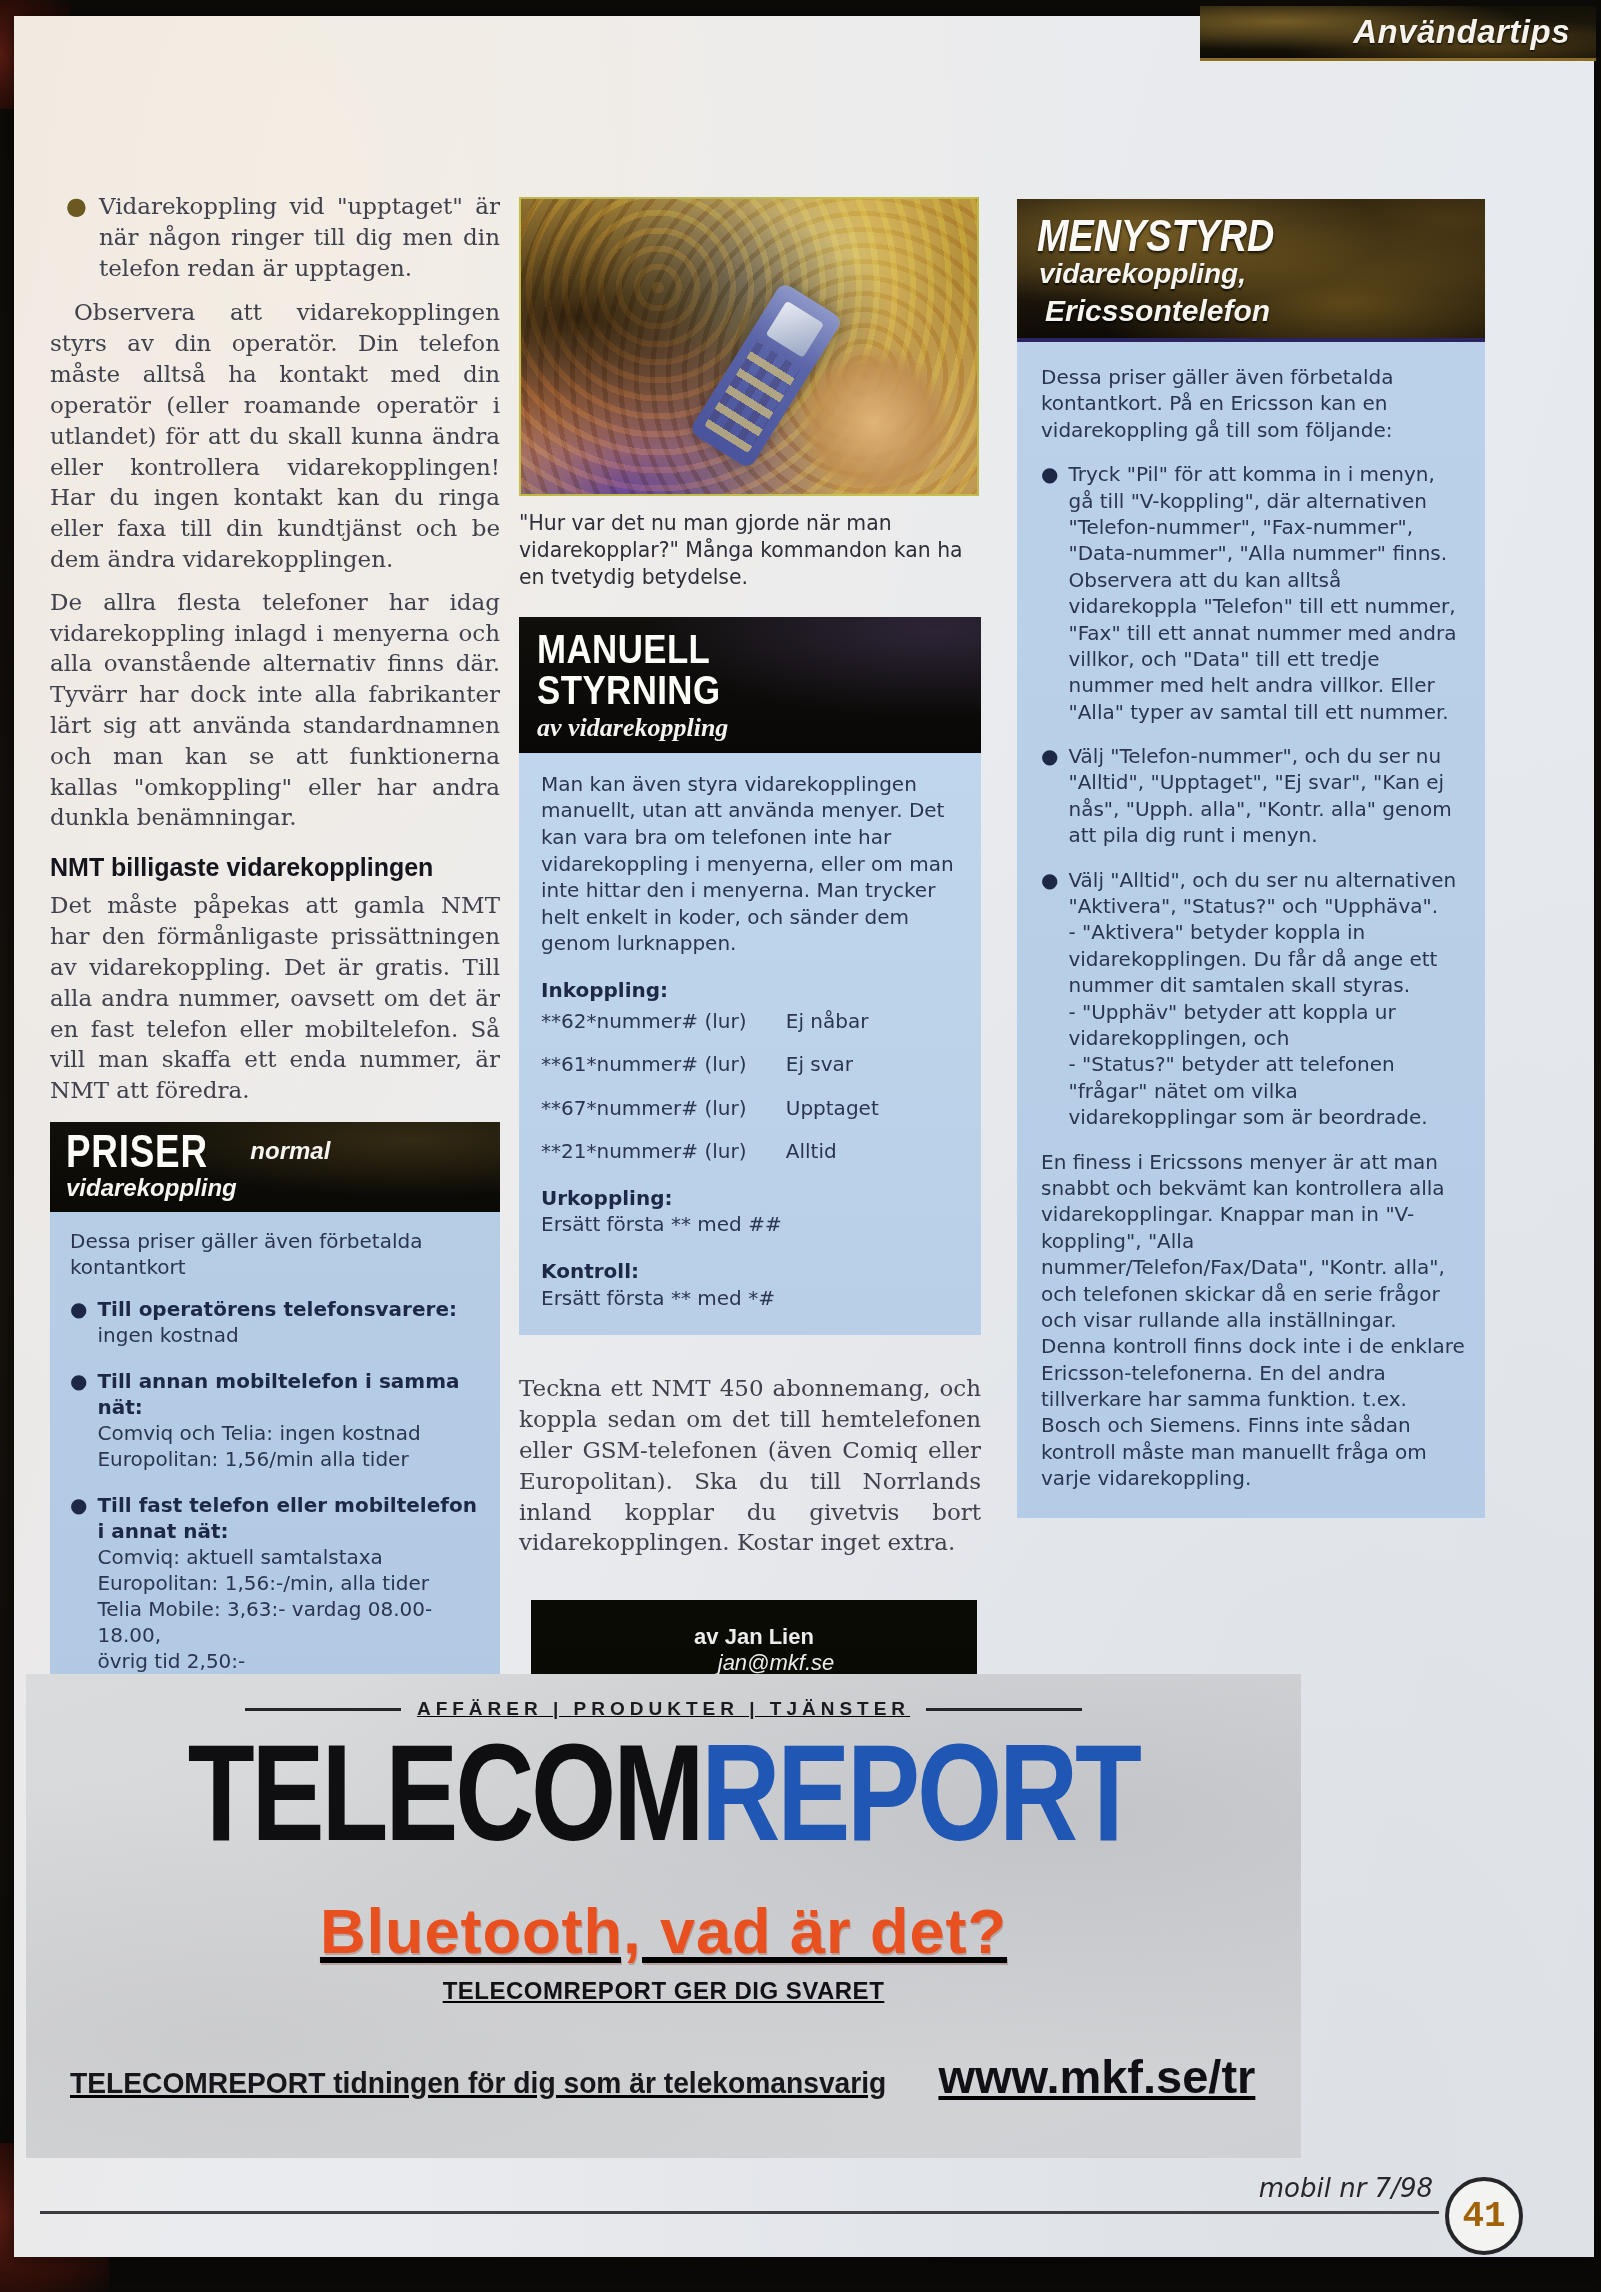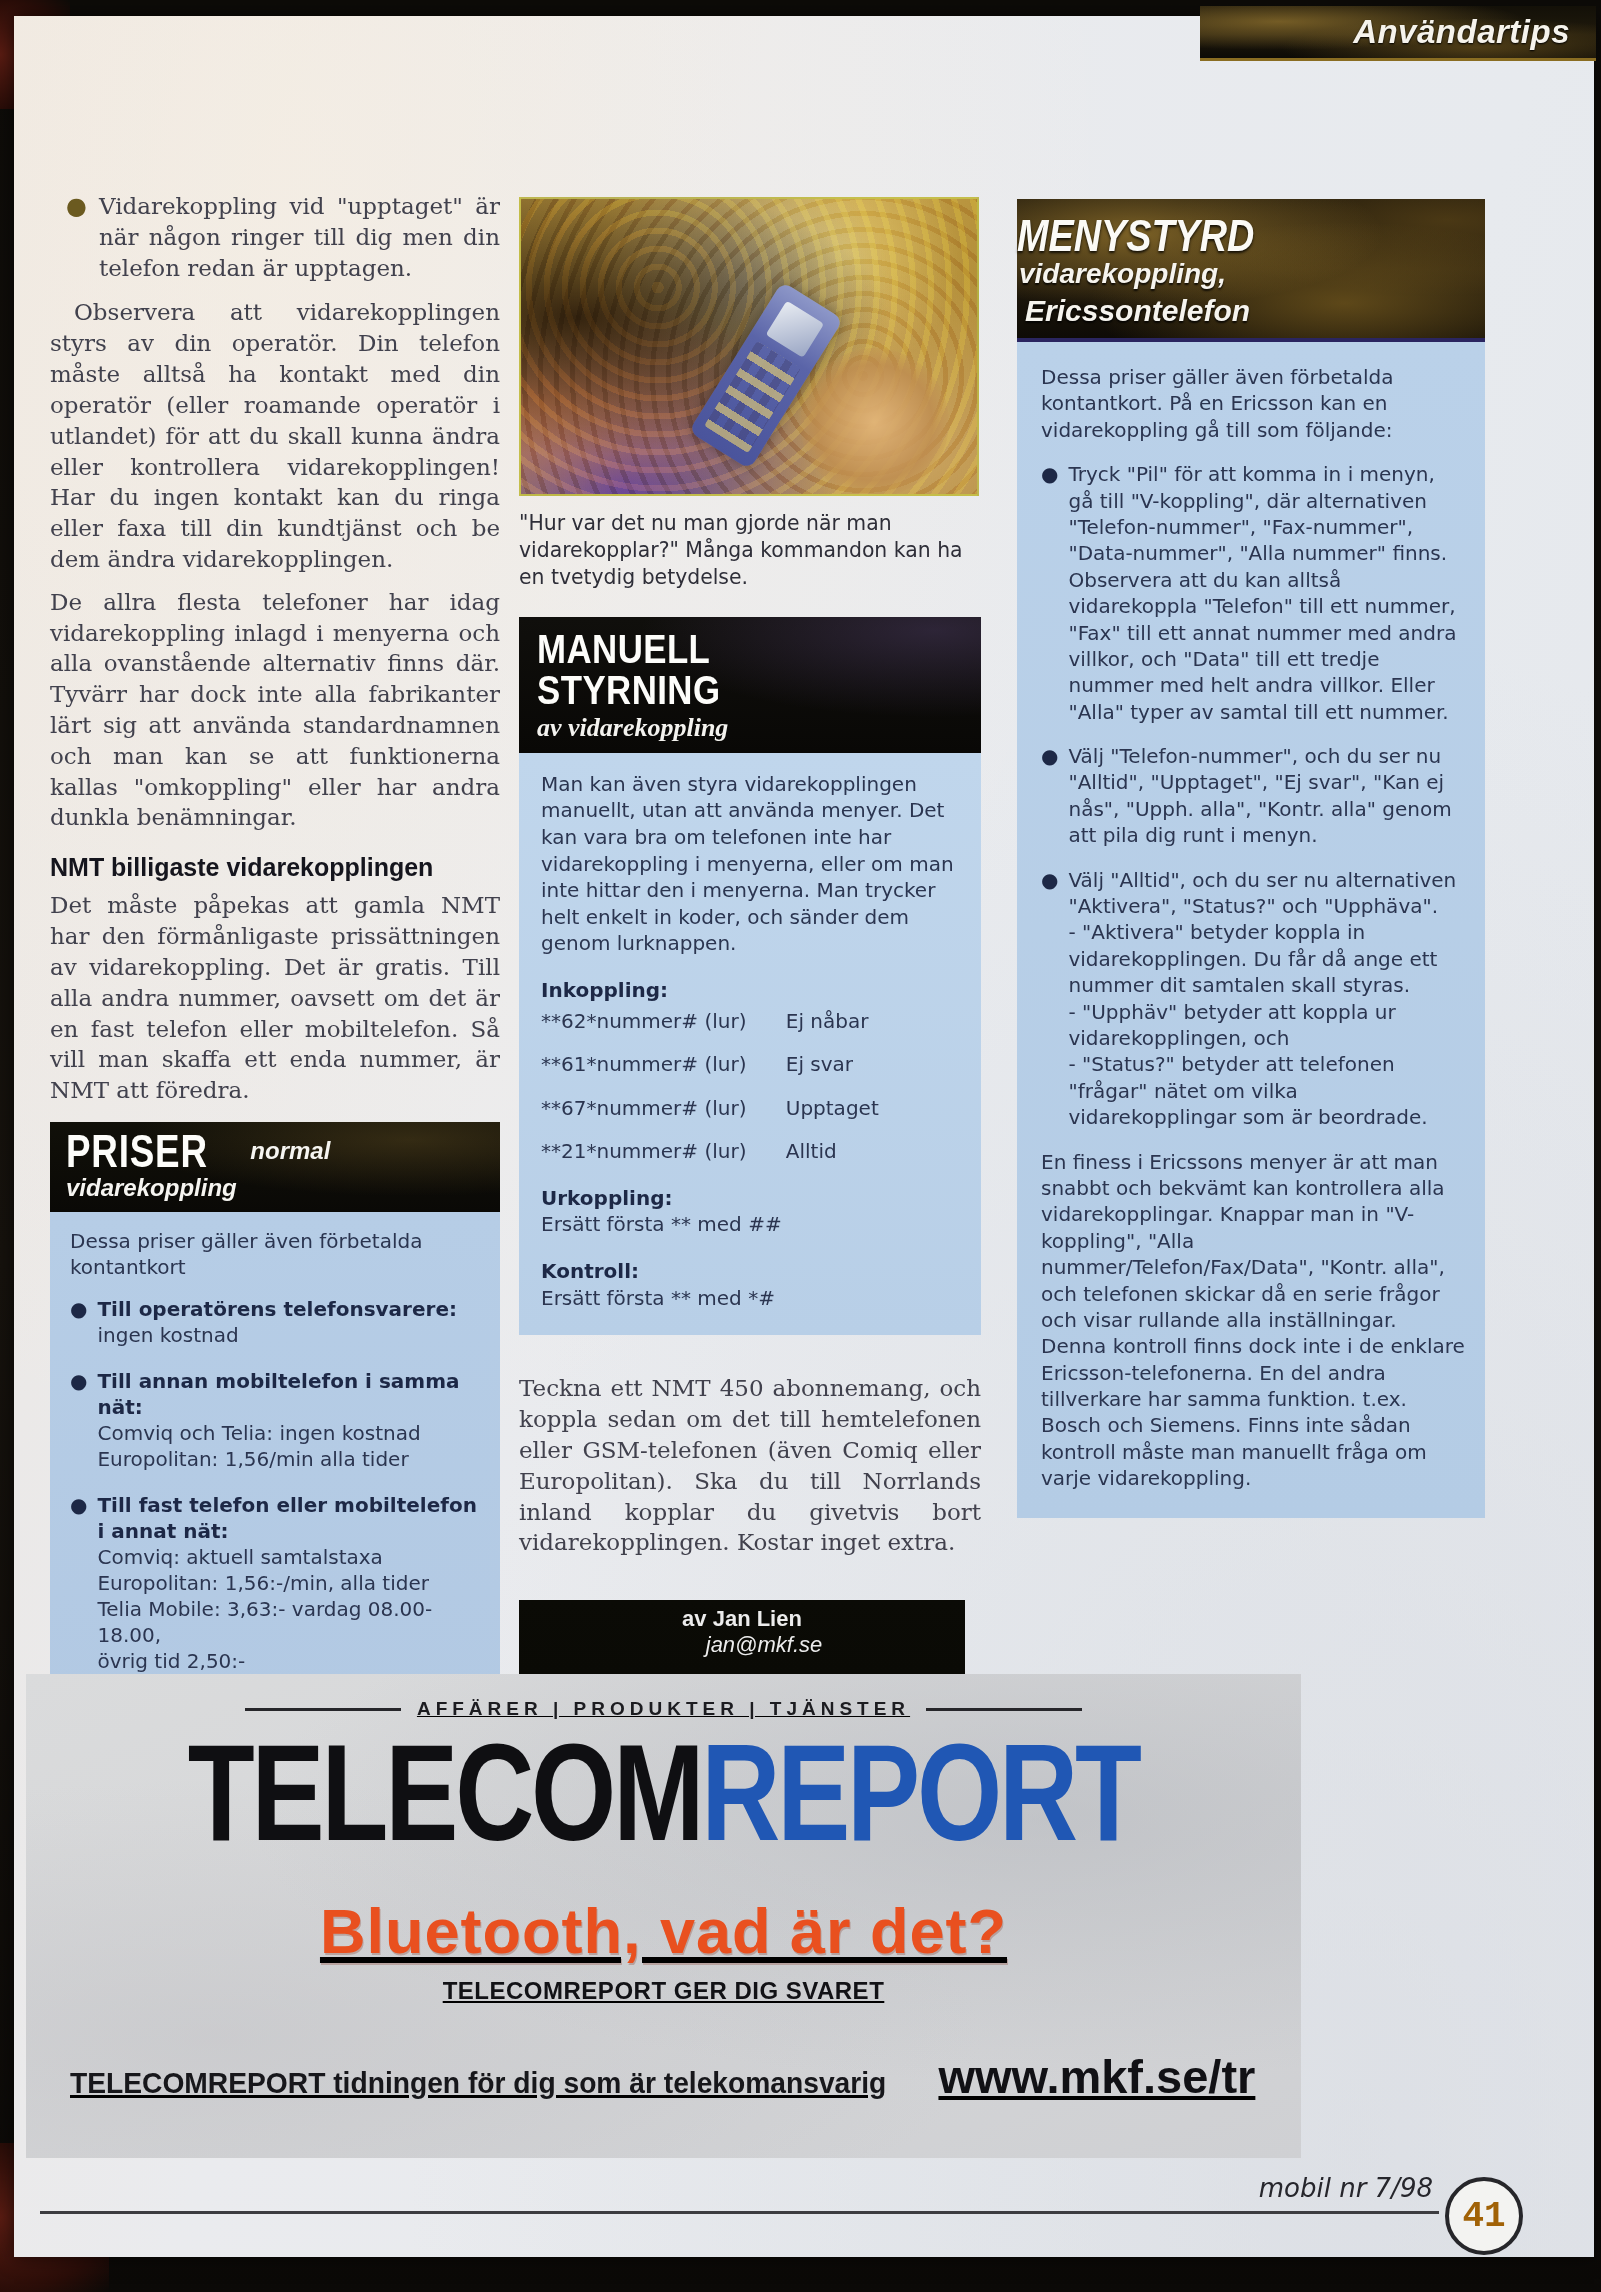--- a/index.html
+++ b/index.html
@@ -156,37 +156,37 @@
     padding:18px 18px 24px 22px;
     font-family:"DejaVu Sans",sans-serif;font-size:20px;line-height:1.33;color:#2b3550;
   }
   .sub-label{font-weight:bold;color:#1d2846;margin-top:20px;}
   .code-grid{display:grid;grid-template-columns:58% 42%;row-gap:17px;margin-top:4px;}
   .code-cell{white-space:nowrap;}
 
   
   .teckna{margin-top:38px;}
   .byline-box{
-    margin:42px 0 0 0;width:418px;
+    margin:42px 0 0 12px;width:418px;
     background:linear-gradient(180deg,#0b0b06 0%,#0a0a05 100%);
     border-bottom:3px solid #7a7f2c;
-    padding:6px 14px 16px 14px;text-align:center;color:#ececec;
+    padding:24px 14px 16px 14px;text-align:center;color:#ececec;
   }
   .byline-author{font-size:22px;font-weight:bold;font-family:"Liberation Sans",sans-serif;}
   .byline-email{font-size:22px;font-style:italic;font-family:"Liberation Sans",sans-serif;transform:translateX(22px);}
 
   
   .menystyrd-header{
     background:
       radial-gradient(ellipse at 25% 25%,rgba(185,145,55,.6),transparent 50%),
       radial-gradient(ellipse at 70% 75%,rgba(150,115,38,.55),transparent 55%),
       radial-gradient(ellipse at 92% 15%,rgba(120,90,30,.5),transparent 45%),
       linear-gradient(180deg,#18130a 0%,#241c0d 50%,#0e0b06 100%);
     border-bottom:4px solid #2a2560;
-    padding:14px 14px 12px 0;
+    padding:14px 14px 12px 20px;
   }
   .menystyrd-title{
     display:inline-block;transform:scaleX(.84);transform-origin:left center;
     font-family:"Liberation Sans",sans-serif;font-weight:bold;font-style:italic;
     font-size:45px;color:#fbfaf6;line-height:1;text-shadow:0 2px 3px rgba(0,0,0,.8);
   }
   .menystyrd-suffix{
     font-family:"Liberation Sans",sans-serif;font-weight:bold;font-style:italic;
     font-size:28px;color:#f6f4ee;margin-left:2px;text-shadow:0 2px 2px rgba(0,0,0,.8);
   }

